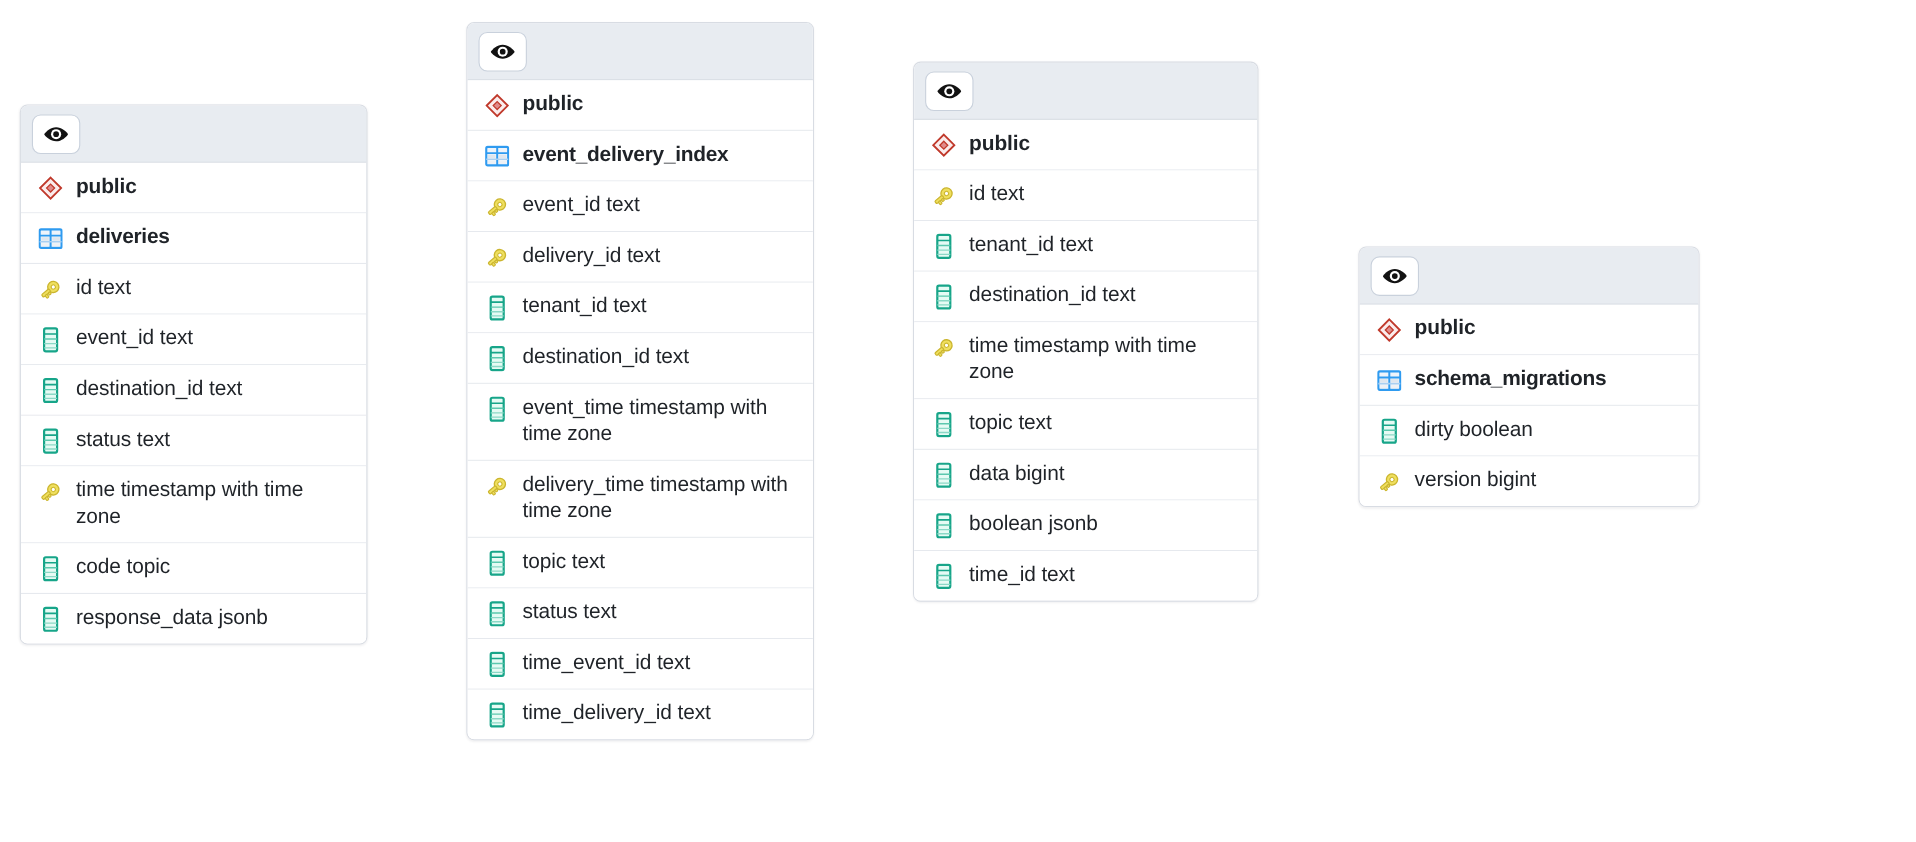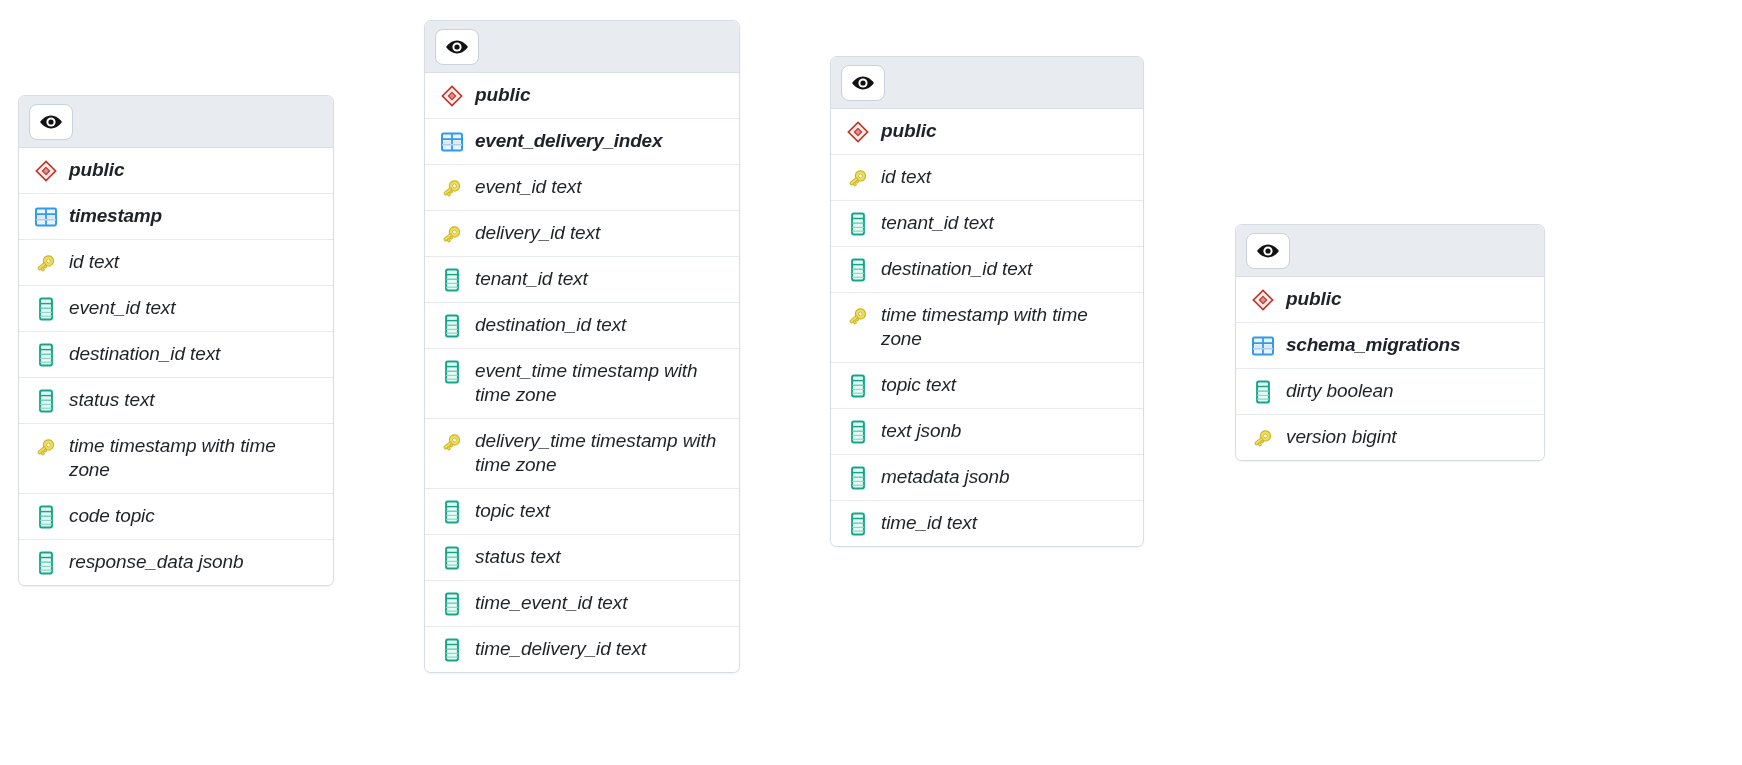--- a/index.html
+++ b/index.html
@@ -45,21 +45,20 @@
   }
 
   .row {
     display: flex;
     align-items: flex-start;
     gap: 12px;
     padding: 10px 14px 10px 16px;
     border-bottom: 1px solid #e6e9ee;
     min-height: 45px;
     background: #fff;
-    font-style: italic;
   }
   .node .row:last-child { border-bottom: none; }
 
   .row-ico {
     flex: 0 0 auto;
     width: 22px;
     height: 24px;
     display: flex;
     align-items: center;
     justify-content: center;
@@ -115,21 +114,21 @@
         <rect x="1" y="1.6" width="20" height="16.8" rx="1.4" fill="#eef4fb" stroke="#2f9bf0" stroke-width="2"></rect>
         <line x1="11" y1="1.6" x2="11" y2="18.4" stroke="#2f9bf0" stroke-width="1.8"></line>
         <line x1="1" y1="7.2" x2="21" y2="7.2" stroke="#2f9bf0" stroke-width="1.8"></line>
         <line x1="1" y1="12.8" x2="21" y2="12.8" stroke="#a9cff1" stroke-width="1.5"></line>
         <rect x="2.6" y="8.6" width="6.8" height="3.2" fill="#dfe6ee"></rect>
         <rect x="12.6" y="8.6" width="6.8" height="3.2" fill="#dfe6ee"></rect>
         <rect x="2.6" y="14.2" width="6.8" height="2.8" fill="#eef1f5"></rect>
         <rect x="12.6" y="14.2" width="6.8" height="2.8" fill="#eef1f5"></rect>
       </svg>
         </span>
-        <span class="row-label">timestamp</span>
+        <span class="row-label">deliveries</span>
       </div>
       <div class="row">
         <span class="row-ico">
           <svg width="22" height="22" viewBox="0 0 22 22" aria-hidden="true">
         <g transform="rotate(-40 11 11)">
           <circle cx="14.2" cy="11" r="5.1" fill="#efdf5e" stroke="#cbb52e" stroke-width="1.2"></circle>
           <circle cx="14.2" cy="11" r="1.9" fill="#ffffff" stroke="#cbb52e" stroke-width="0.9"></circle>
           <rect x="1.4" y="9.5" width="8.6" height="3" rx="1" fill="#efdf5e" stroke="#cbb52e" stroke-width="1.1"></rect>
           <rect x="3.3" y="12.2" width="2.3" height="3.1" rx="0.8" fill="#efdf5e" stroke="#cbb52e" stroke-width="1"></rect>
           <rect x="6.9" y="12.2" width="2.1" height="2.3" rx="0.7" fill="#efdf5e" stroke="#cbb52e" stroke-width="1"></rect>
@@ -464,33 +463,33 @@
       <div class="row">
         <span class="row-ico">
           <svg width="16" height="24" viewBox="0 0 16 24" aria-hidden="true">
         <rect x="2.1" y="1.6" width="11.8" height="20.8" rx="1.6" fill="#e6fbf4" stroke="#17a589" stroke-width="2"></rect>
         <line x1="2.1" y1="6.6" x2="13.9" y2="6.6" stroke="#17a589" stroke-width="1.5"></line>
         <line x1="2.1" y1="11.2" x2="13.9" y2="11.2" stroke="#5cc8ae" stroke-width="1.3"></line>
         <line x1="2.1" y1="15.4" x2="13.9" y2="15.4" stroke="#8bd8c6" stroke-width="1.2"></line>
         <line x1="2.1" y1="19.2" x2="13.9" y2="19.2" stroke="#8bd8c6" stroke-width="1.2"></line>
       </svg>
         </span>
-        <span class="row-label">text jsonb</span>
-      </div>
-      <div class="row">
-        <span class="row-ico">
-          <svg width="16" height="24" viewBox="0 0 16 24" aria-hidden="true">
-        <rect x="2.1" y="1.6" width="11.8" height="20.8" rx="1.6" fill="#e6fbf4" stroke="#17a589" stroke-width="2"></rect>
-        <line x1="2.1" y1="6.6" x2="13.9" y2="6.6" stroke="#17a589" stroke-width="1.5"></line>
-        <line x1="2.1" y1="11.2" x2="13.9" y2="11.2" stroke="#5cc8ae" stroke-width="1.3"></line>
-        <line x1="2.1" y1="15.4" x2="13.9" y2="15.4" stroke="#8bd8c6" stroke-width="1.2"></line>
-        <line x1="2.1" y1="19.2" x2="13.9" y2="19.2" stroke="#8bd8c6" stroke-width="1.2"></line>
-      </svg>
-        </span>
-        <span class="row-label">metadata jsonb</span>
+        <span class="row-label">data bigint</span>
+      </div>
+      <div class="row">
+        <span class="row-ico">
+          <svg width="16" height="24" viewBox="0 0 16 24" aria-hidden="true">
+        <rect x="2.1" y="1.6" width="11.8" height="20.8" rx="1.6" fill="#e6fbf4" stroke="#17a589" stroke-width="2"></rect>
+        <line x1="2.1" y1="6.6" x2="13.9" y2="6.6" stroke="#17a589" stroke-width="1.5"></line>
+        <line x1="2.1" y1="11.2" x2="13.9" y2="11.2" stroke="#5cc8ae" stroke-width="1.3"></line>
+        <line x1="2.1" y1="15.4" x2="13.9" y2="15.4" stroke="#8bd8c6" stroke-width="1.2"></line>
+        <line x1="2.1" y1="19.2" x2="13.9" y2="19.2" stroke="#8bd8c6" stroke-width="1.2"></line>
+      </svg>
+        </span>
+        <span class="row-label">boolean jsonb</span>
       </div>
       <div class="row">
         <span class="row-ico">
           <svg width="16" height="24" viewBox="0 0 16 24" aria-hidden="true">
         <rect x="2.1" y="1.6" width="11.8" height="20.8" rx="1.6" fill="#e6fbf4" stroke="#17a589" stroke-width="2"></rect>
         <line x1="2.1" y1="6.6" x2="13.9" y2="6.6" stroke="#17a589" stroke-width="1.5"></line>
         <line x1="2.1" y1="11.2" x2="13.9" y2="11.2" stroke="#5cc8ae" stroke-width="1.3"></line>
         <line x1="2.1" y1="15.4" x2="13.9" y2="15.4" stroke="#8bd8c6" stroke-width="1.2"></line>
         <line x1="2.1" y1="19.2" x2="13.9" y2="19.2" stroke="#8bd8c6" stroke-width="1.2"></line>
       </svg>

